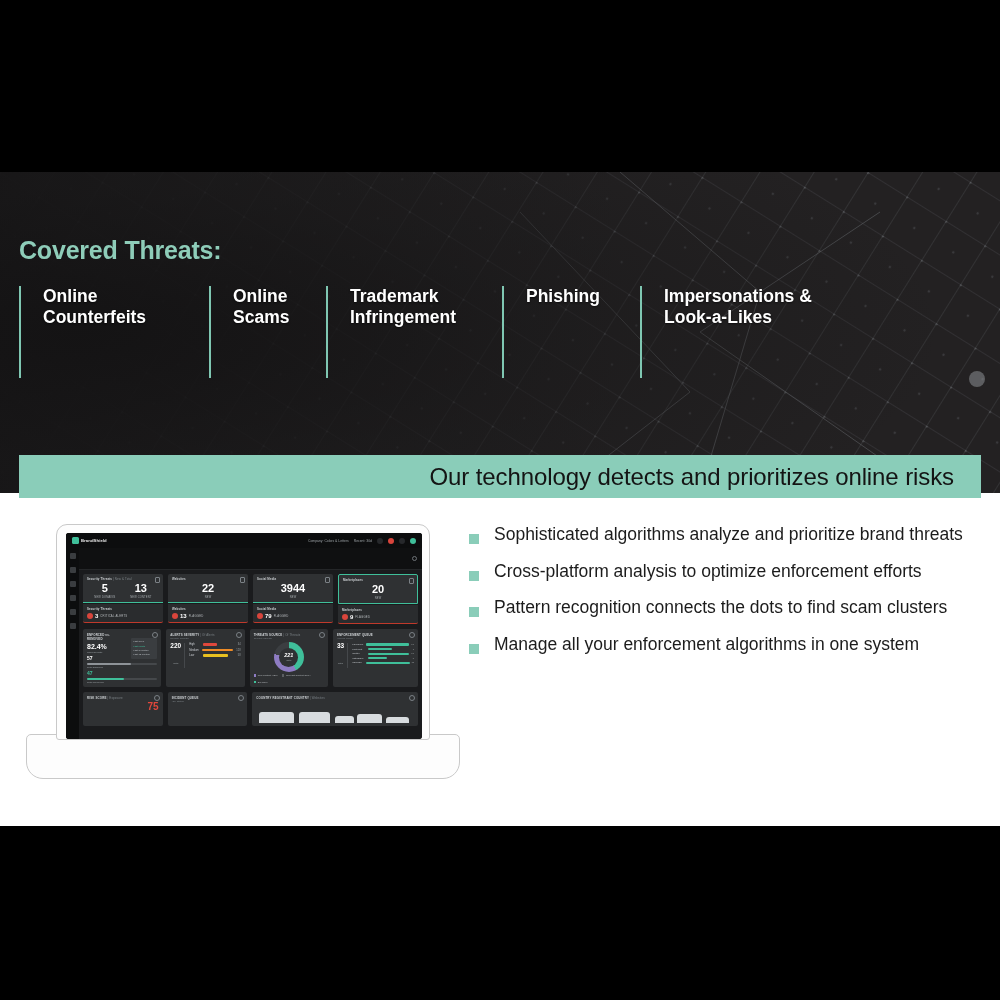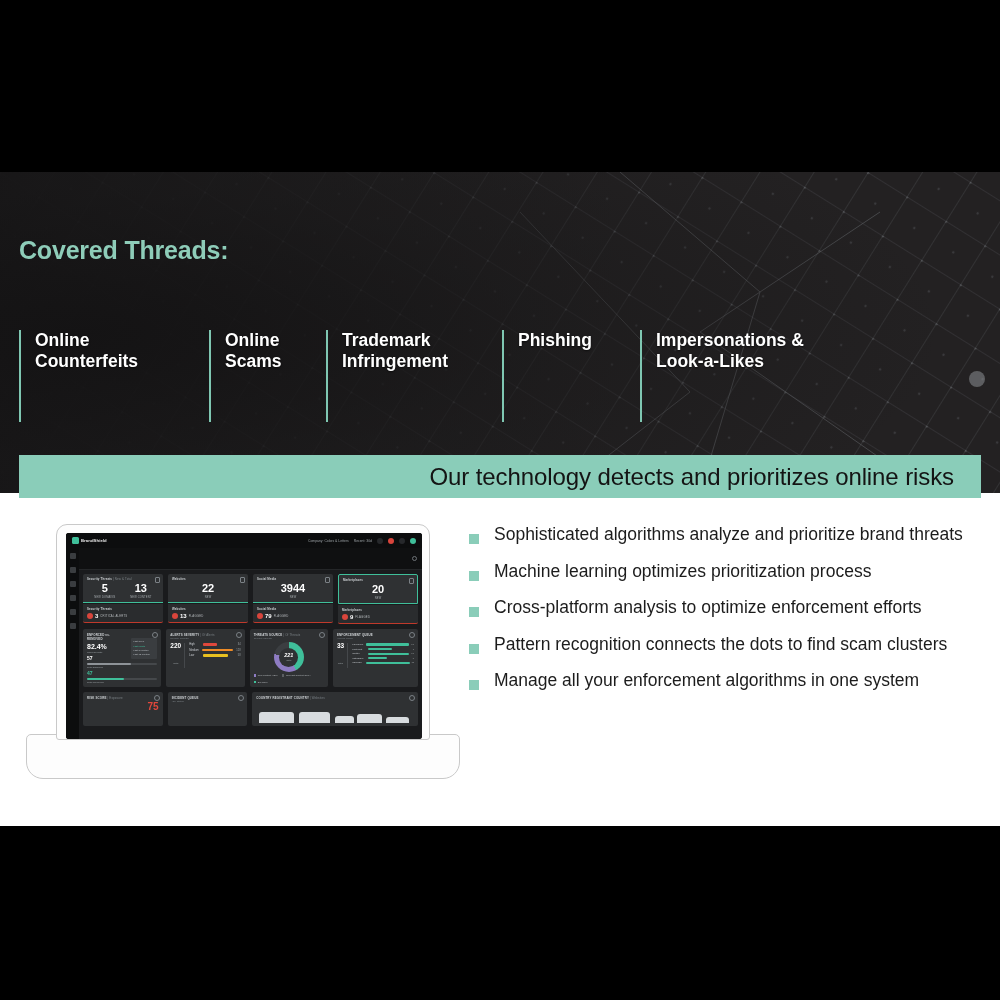--- a/index.html
+++ b/index.html
@@ -34,23 +34,22 @@
     position:absolute; left:19px; top:236px;
     font-size:25px; font-weight:bold; color:#8ecdb9;
     letter-spacing:-.2px;
     font-stretch:condensed;
     z-index:5;
   }
   .threats-row { position:absolute; left:19px; top:286px; height:92px; z-index:5; display:flex; }
   .threat-col {
     position:relative; height:92px;
     border-left:2px solid #7fc7b2;
-    padding-left:14px;
+    padding-left:22px;
     display:block;
-    margin-top:44px;
   }
   .threat-col .t-label {
     font-size:17.5px; font-weight:bold; color:#ffffff; line-height:1.22;
     font-stretch:condensed; white-space:pre-line;
     text-shadow:0 1px 2px rgba(0,0,0,.6);
   }
 
   
   .teal-banner {
     position:absolute; left:19px; top:455px; width:962px; height:43px;
@@ -245,21 +244,21 @@
         <path d="M880 40 L700 160 L900 300"></path>
         <path d="M520 40 L690 220 L560 321"></path>
       </g>
       <circle cx="977" cy="207" r="8" fill="#8d9094" opacity=".55"></circle>
     </svg>
     <div class="hero-vig"></div>
 
     <div class="hero-inner"></div>
   </div>
 
-  <div class="covered-title">Covered Threads:</div>
+  <div class="covered-title">Covered Threats:</div>
 
   <div class="threats-row">
     <div class="threat-col" style="width:190px">
       <div class="t-label">Online
 Counterfeits</div>
     </div>
     <div class="threat-col" style="width:117px">
       <div class="t-label">Online
 Scams</div>
     </div>
@@ -279,24 +278,20 @@
   <div class="body-white"></div>
 
   <div class="teal-banner">
     <div class="headline">Our technology detects and prioritizes online risks</div>
   </div>
 
   <div class="bullets">
     <div class="bullet">
       <span class="bsq"></span>
       <span class="btxt">Sophisticated algorithms analyze and prioritize brand threats</span>
-    </div>
-    <div class="bullet">
-      <span class="bsq"></span>
-      <span class="btxt">Machine learning optimizes prioritization process</span>
     </div>
     <div class="bullet">
       <span class="bsq"></span>
       <span class="btxt">Cross-platform analysis to optimize enforcement efforts</span>
     </div>
     <div class="bullet">
       <span class="bsq"></span>
       <span class="btxt">Pattern recognition connects the dots to find scam clusters</span>
     </div>
     <div class="bullet">

